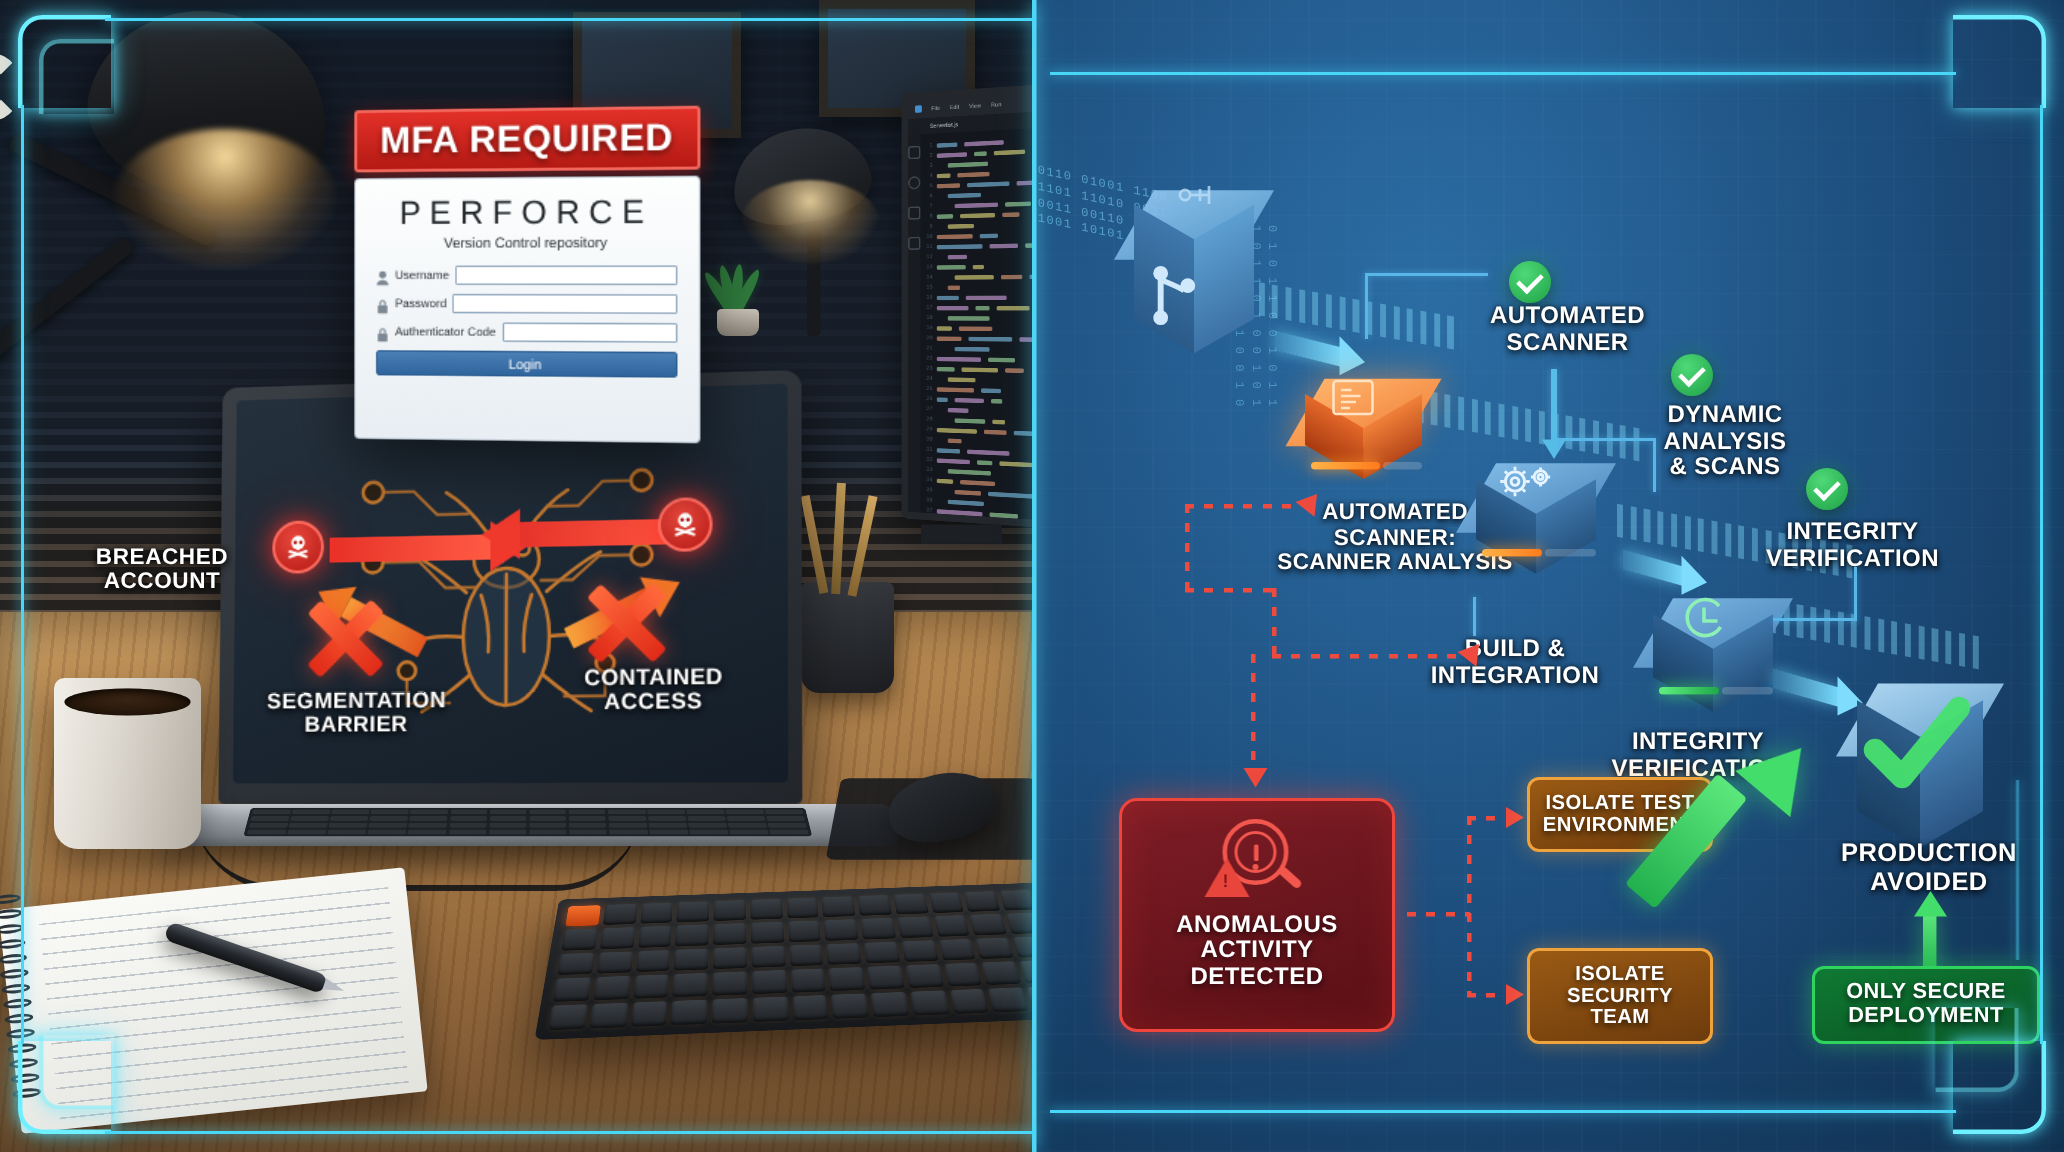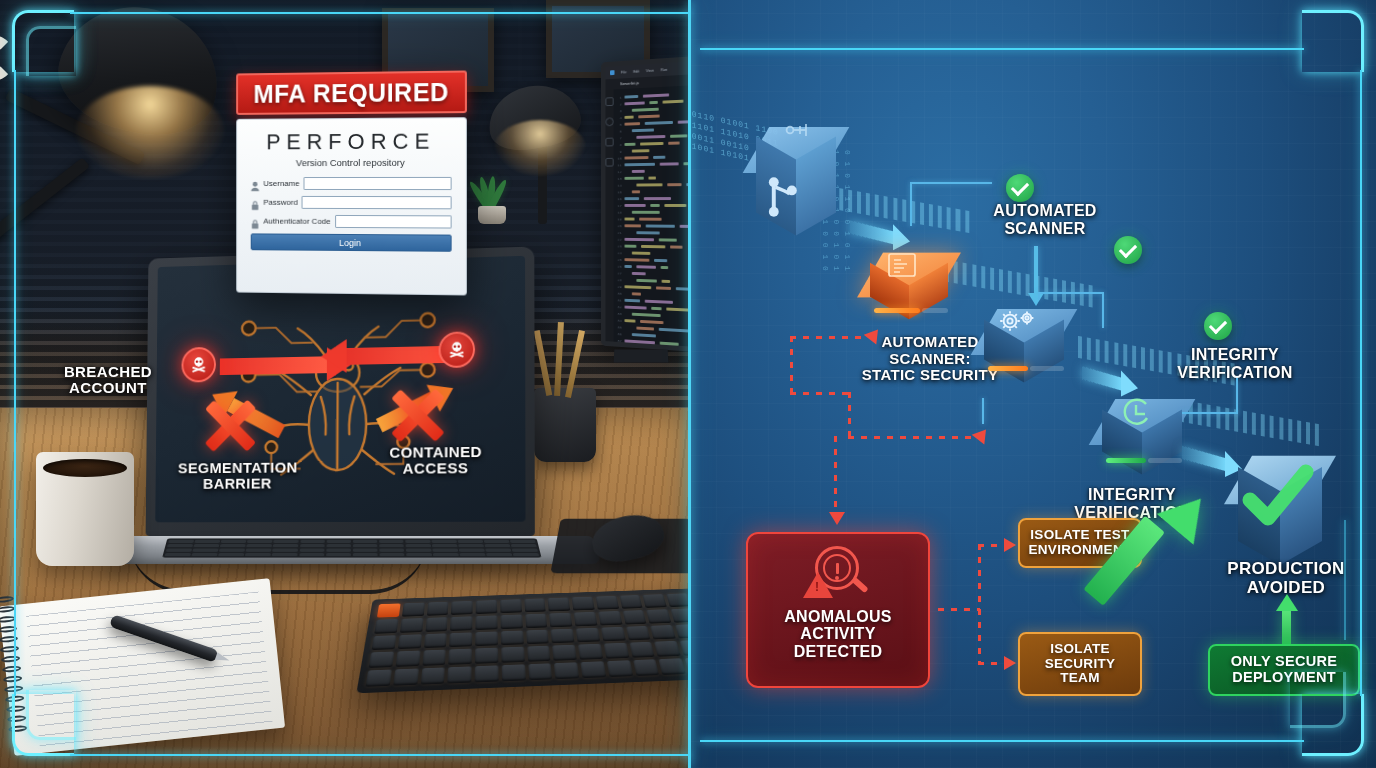--- a/index.html
+++ b/index.html
@@ -864,21 +864,21 @@
       <svg width="36" height="30" viewBox="0 0 36 30" style="position:absolute;left:28px;top:14px;" fill="none" stroke="#ffe3c2" stroke-width="1.7">
         <rect x="5" y="4" width="26" height="22" rx="2"></rect>
         <path d="M10 10h7M10 14h13M10 18h10M10 22h6"></path>
       </svg>
       <div style="position:absolute; left:18px; top:72px; width:46px; height:5px; border-radius:3px; background:linear-gradient(90deg,#ffb347,#ff7b1c); box-shadow:0 0 9px rgba(255,150,40,.9);"></div>
       <div style="position:absolute; left:66px; top:72px; width:26px; height:5px; border-radius:3px; background:rgba(255,255,255,.18);"></div>
     </div>
     <div class="node-label" style="left:150px; top:334px; width:180px; font-size:15px;">
       <div>AUTOMATED</div>
       <div>SCANNER:</div>
-      <div>STATIC SECURITY</div>
+      <div>SCANNER ANALYSIS</div>
     </div>
 
     <div class="check-badge" style="left:316px; top:174px;"></div>
     <div class="node-label" style="left:280px; top:202px; width:150px; font-size:16px;">
       <div>AUTOMATED</div>
       <div>SCANNER</div>
     </div>
     <div class="conn" style="left:222px; top:182px; width:80px; height:2px;"></div>
     <div class="conn" style="left:220px; top:182px; width:2px; height:44px;"></div>
     <div class="cy-down" style="left:344px; top:246px; height:48px;"></div>
@@ -892,22 +892,31 @@
           <circle cx="16" cy="13" r="2.6"></circle>
         <path d="M16 3.2v2.4M16 20.4v2.4M6.2 13h2.4M23.4 13h2.4M9.2 6.2l1.7 1.7M21.1 18.1l1.7 1.7M22.8 6.2l-1.7 1.7M10.9 18.1l-1.7 1.7"></path>
         <circle cx="33" cy="10" r="4.2"></circle>
           <circle cx="33" cy="10" r="1.7"></circle>
         <path d="M33 3.6v1.8M33 14.6v1.8M26.6 10h1.8M37.6 10h1.8"></path>
       </svg>
       <div style="position:absolute; left:18px; top:74px; width:40px; height:5px; border-radius:3px; background:linear-gradient(90deg,#ffb347,#ff7b1c); box-shadow:0 0 9px rgba(255,150,40,.85);"></div>
       <div style="position:absolute; left:60px; top:74px; width:34px; height:5px; border-radius:3px; background:rgba(255,255,255,.18);"></div>
     </div>
     <div class="conn" style="left:292px; top:398px; width:2px; height:26px;"></div>
+    <div class="node-label" style="left:252px; top:424px; width:136px; font-size:16px;">
+      <div>BUILD &amp;</div>
+      <div>INTEGRATION</div>
+    </div>
 
     <div class="check-badge" style="left:424px; top:236px;"></div>
+    <div class="node-label" style="left:390px; top:268px; width:140px; font-size:16px;">
+      <div>DYNAMIC</div>
+      <div>ANALYSIS</div>
+      <div>&amp; SCANS</div>
+    </div>
     <div class="conn" style="left:350px; top:292px; width:62px; height:2px;"></div>
     <div class="conn" style="left:412px; top:292px; width:2px; height:36px;"></div>
     <div class="conn" style="left:348px; top:292px; width:2px; height:8px;"></div>
 
     <div class="cy-arrow" style="left:392px; top:372px; width:40px; transform:skewY(16deg);"></div>
 
     <div style="position:absolute; left:398px; top:382px; width:130px; height:108px;">
       <div class="cube-top" style="left:14px; top:0; width:80px; height:80px; background:linear-gradient(135deg,#79b3e0,#4a85bb);"></div>
       <div class="cube-left" style="left:14px; top:39px; width:40px; height:42px; background:linear-gradient(180deg,#2d5f8f,#1b4269);"></div>
       <div class="cube-right" style="left:54px; top:39px; width:40px; height:42px; background:linear-gradient(180deg,#3d75a9,#25507c);"></div>

